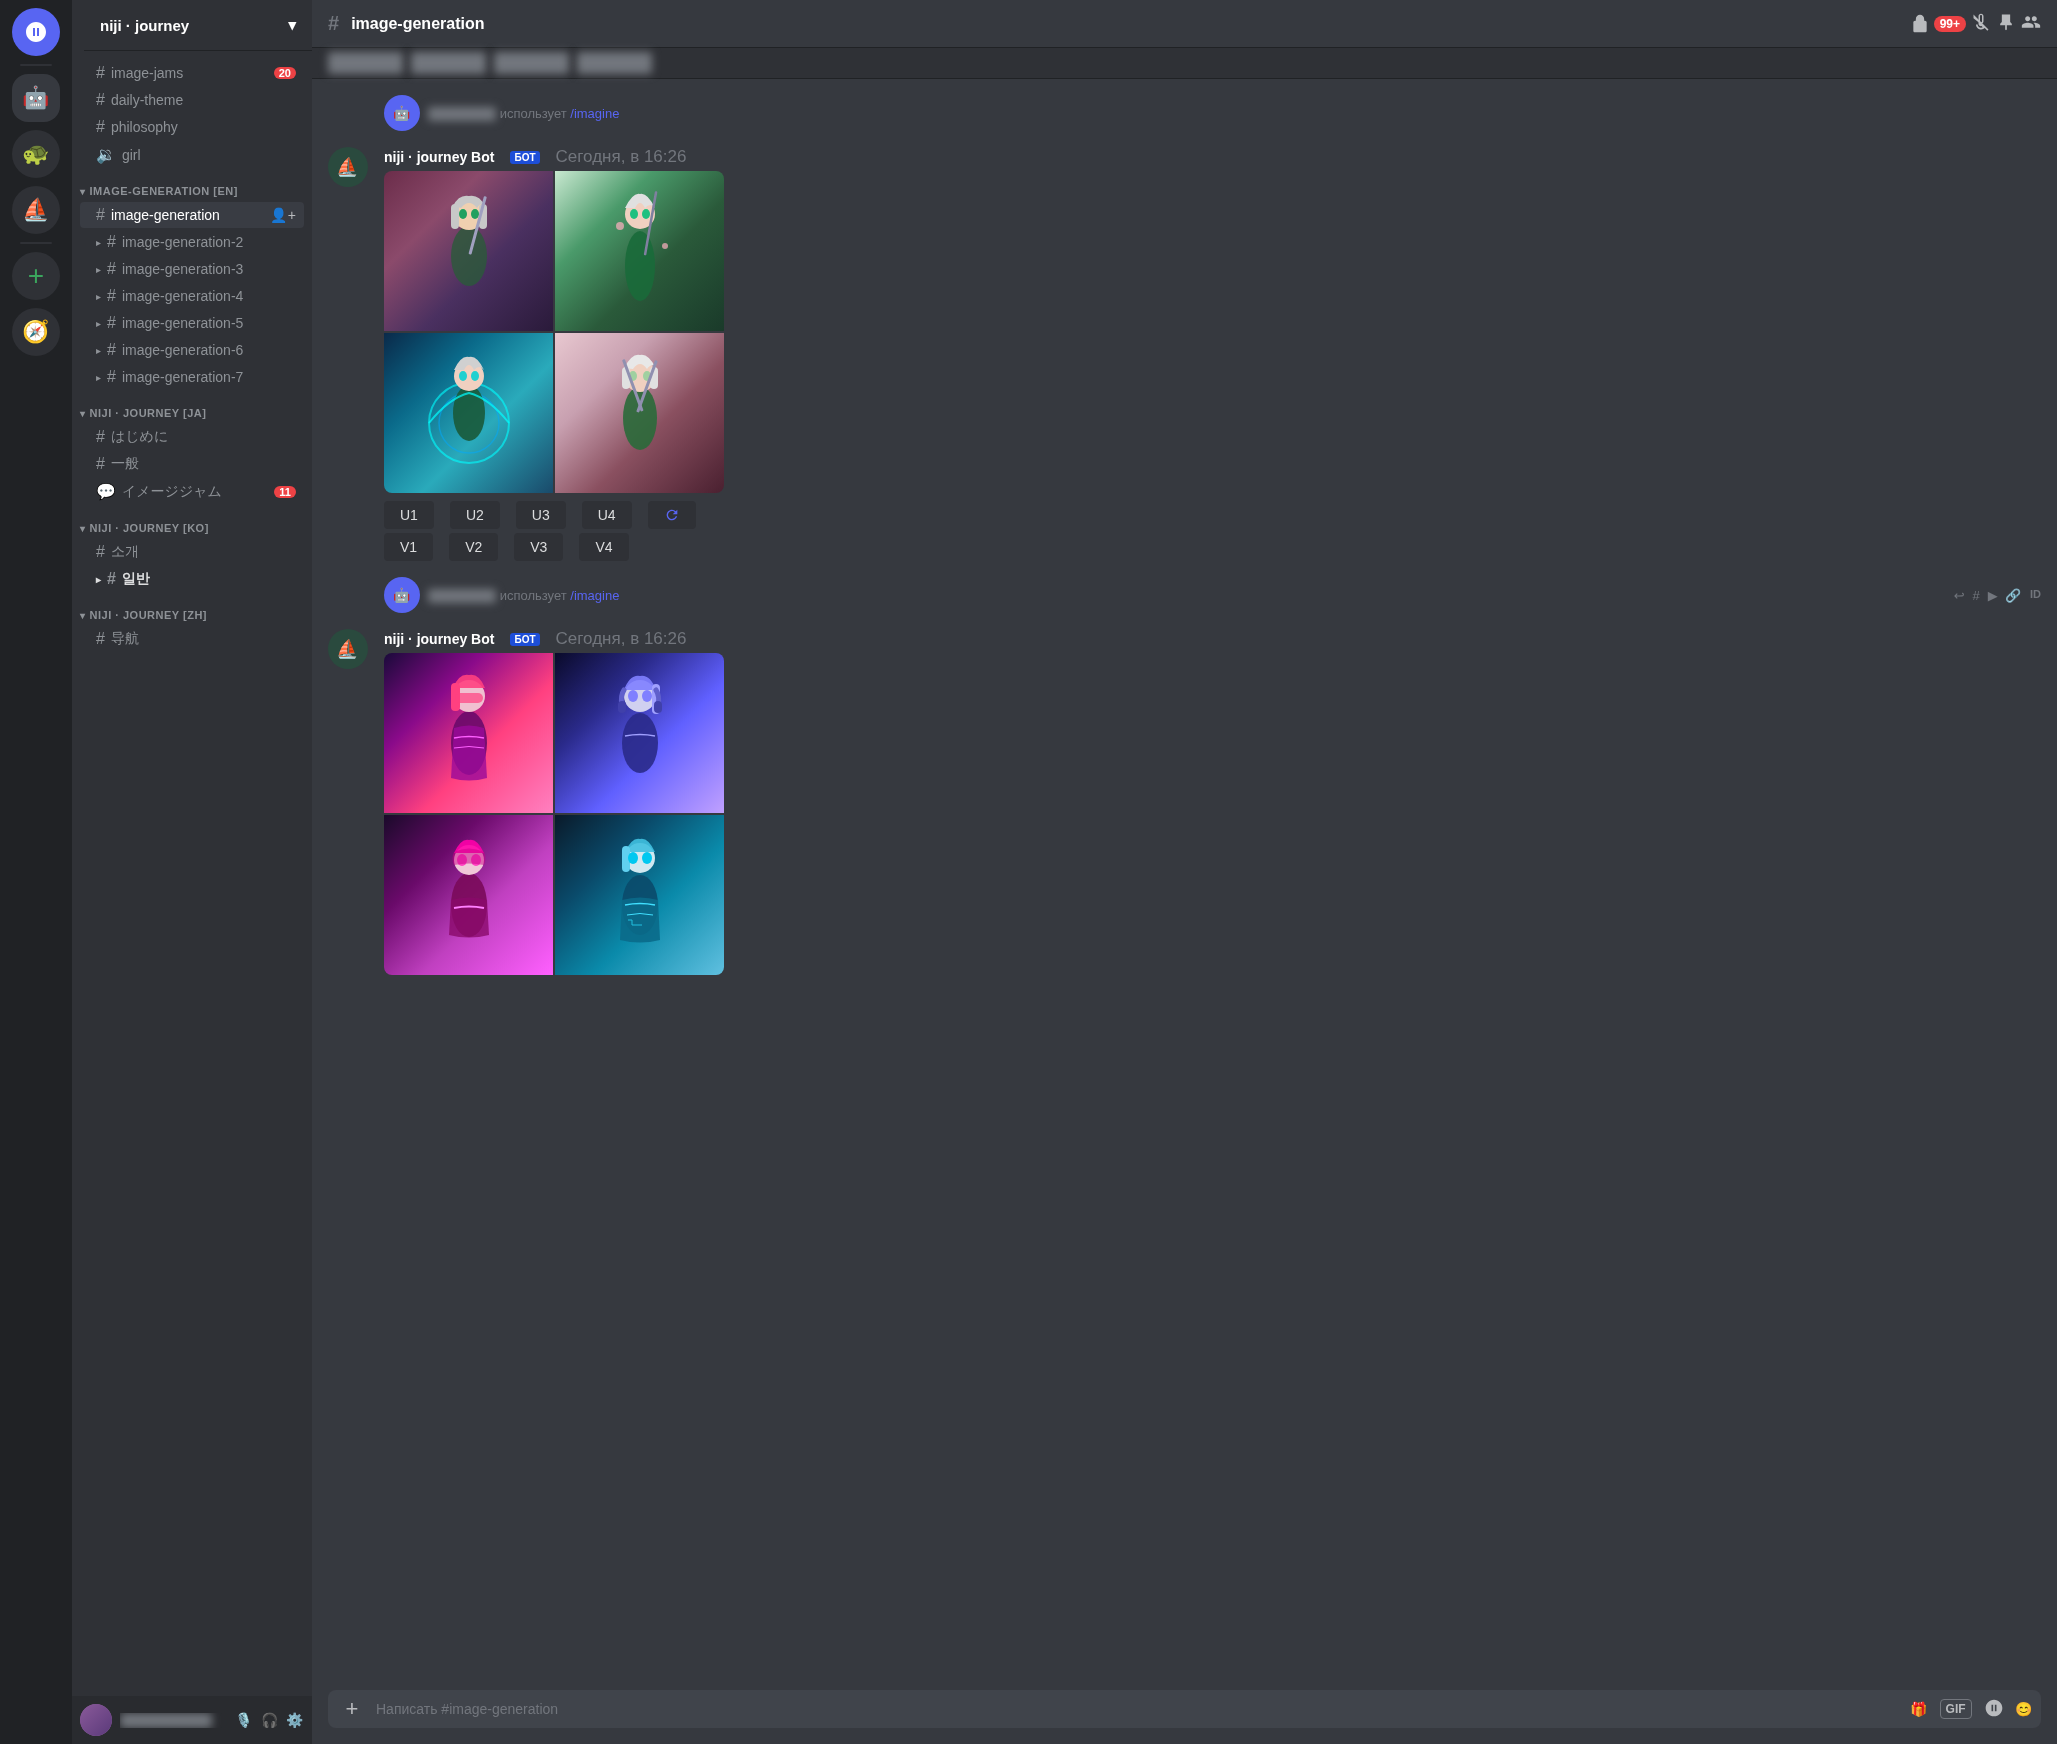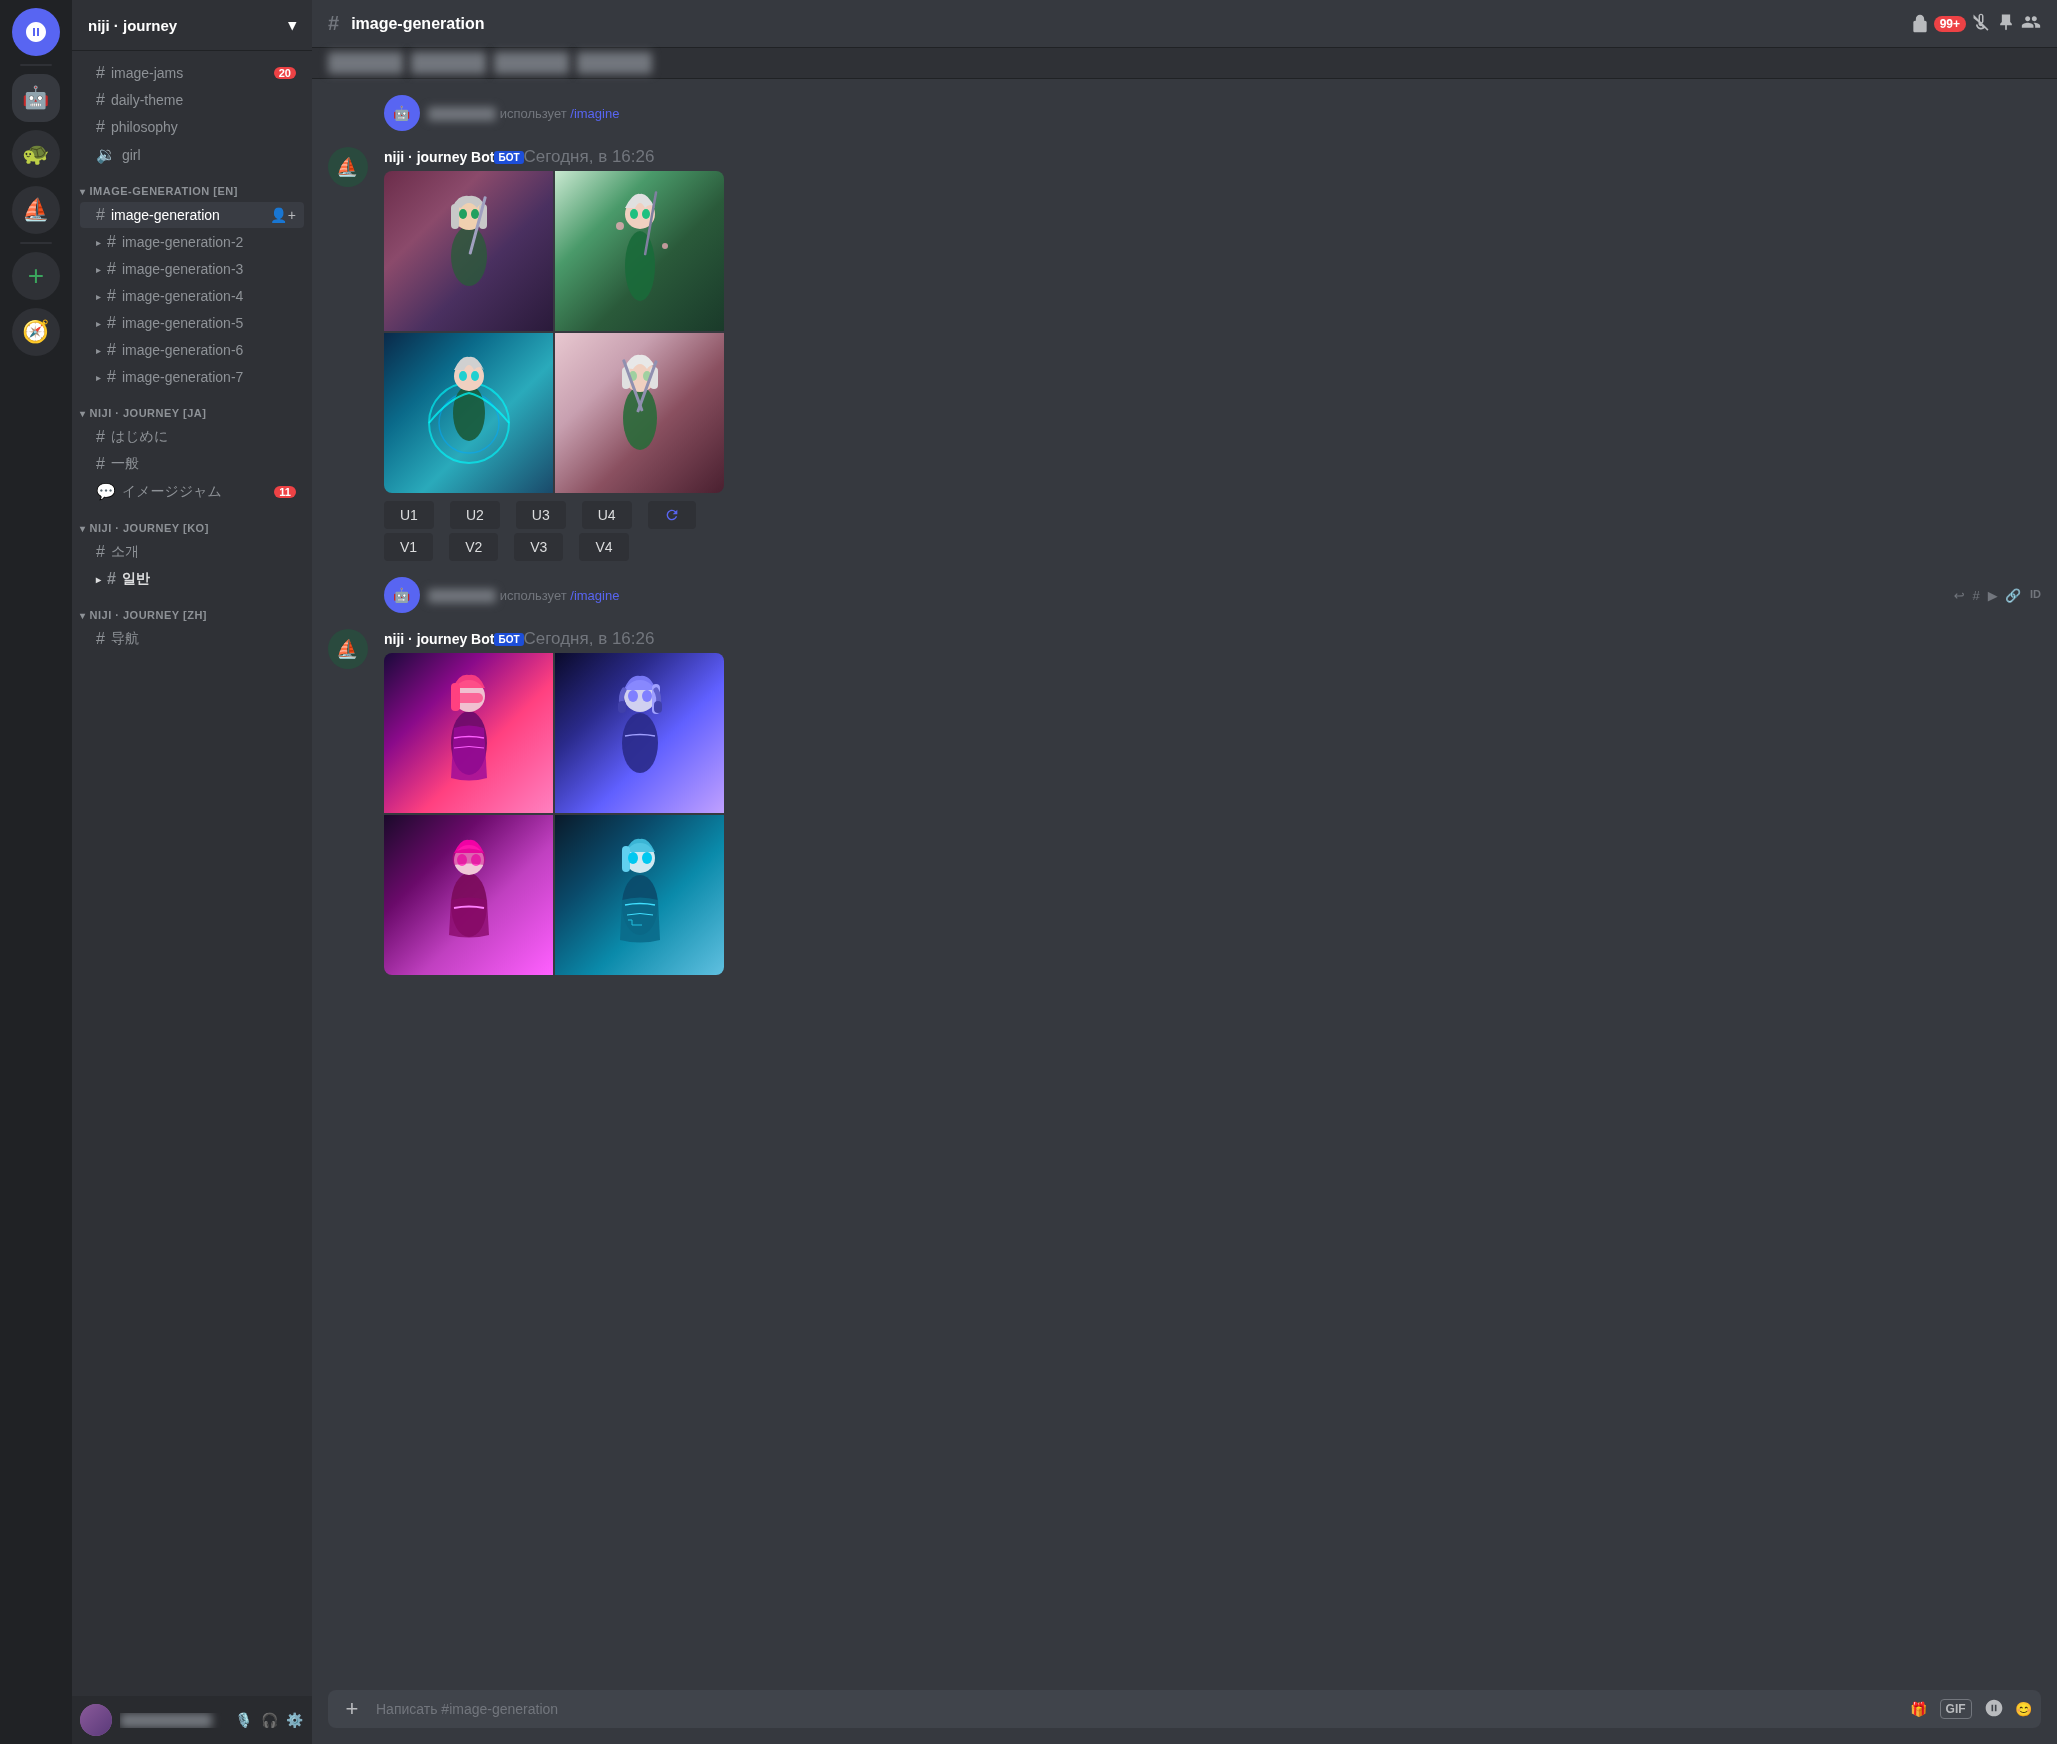--- a/index.html
+++ b/index.html
@@ -47,20 +47,21 @@
     .server-header {
       padding: 16px;
       border-bottom: 1px solid #202225;
       display: flex;
       align-items: center;
       justify-content: space-between;
       cursor: pointer;
       font-weight: 600;
       font-size: 15px;
       color: #fff;
+      margin-left: 12px;
     }
     .channel-list {
       flex: 1;
       overflow-y: auto;
       padding: 8px 0;
     }
     .channel-list::-webkit-scrollbar { width: 6px; }
     .channel-list::-webkit-scrollbar-thumb { background: #202225; border-radius: 3px; }
     .channel-item {
       display: flex;
@@ -148,21 +149,21 @@
     }
 
     .message-avatar {
       width: 40px; height: 40px; border-radius: 50%; flex-shrink: 0;
       display: flex; align-items: center; justify-content: center;
       font-size: 18px; cursor: pointer;
     }
     .avatar-niji { background: #2a4a3e; }
 
     .message-content { flex: 1; }
-    .message-header { display: flex; align-items: center; gap: 0; margin-bottom: 4px; }
+    .message-header { display: flex; align-items: center; gap: 16px; margin-bottom: 4px; }
     .message-username { font-weight: 600; color: #fff; font-size: 14px; cursor: pointer; }
     .bot-badge {
       background: #1d4ed8; color: white; font-size: 10px; font-weight: 700;
       padding: 1px 4px; border-radius: 3px; text-transform: uppercase;
     }
     .message-timestamp { color: #72767d; font-size: 17px; }
     .message-text { color: #dcddde; line-height: 1.4; margin-bottom: 8px; }
 
     
     .image-grid {

